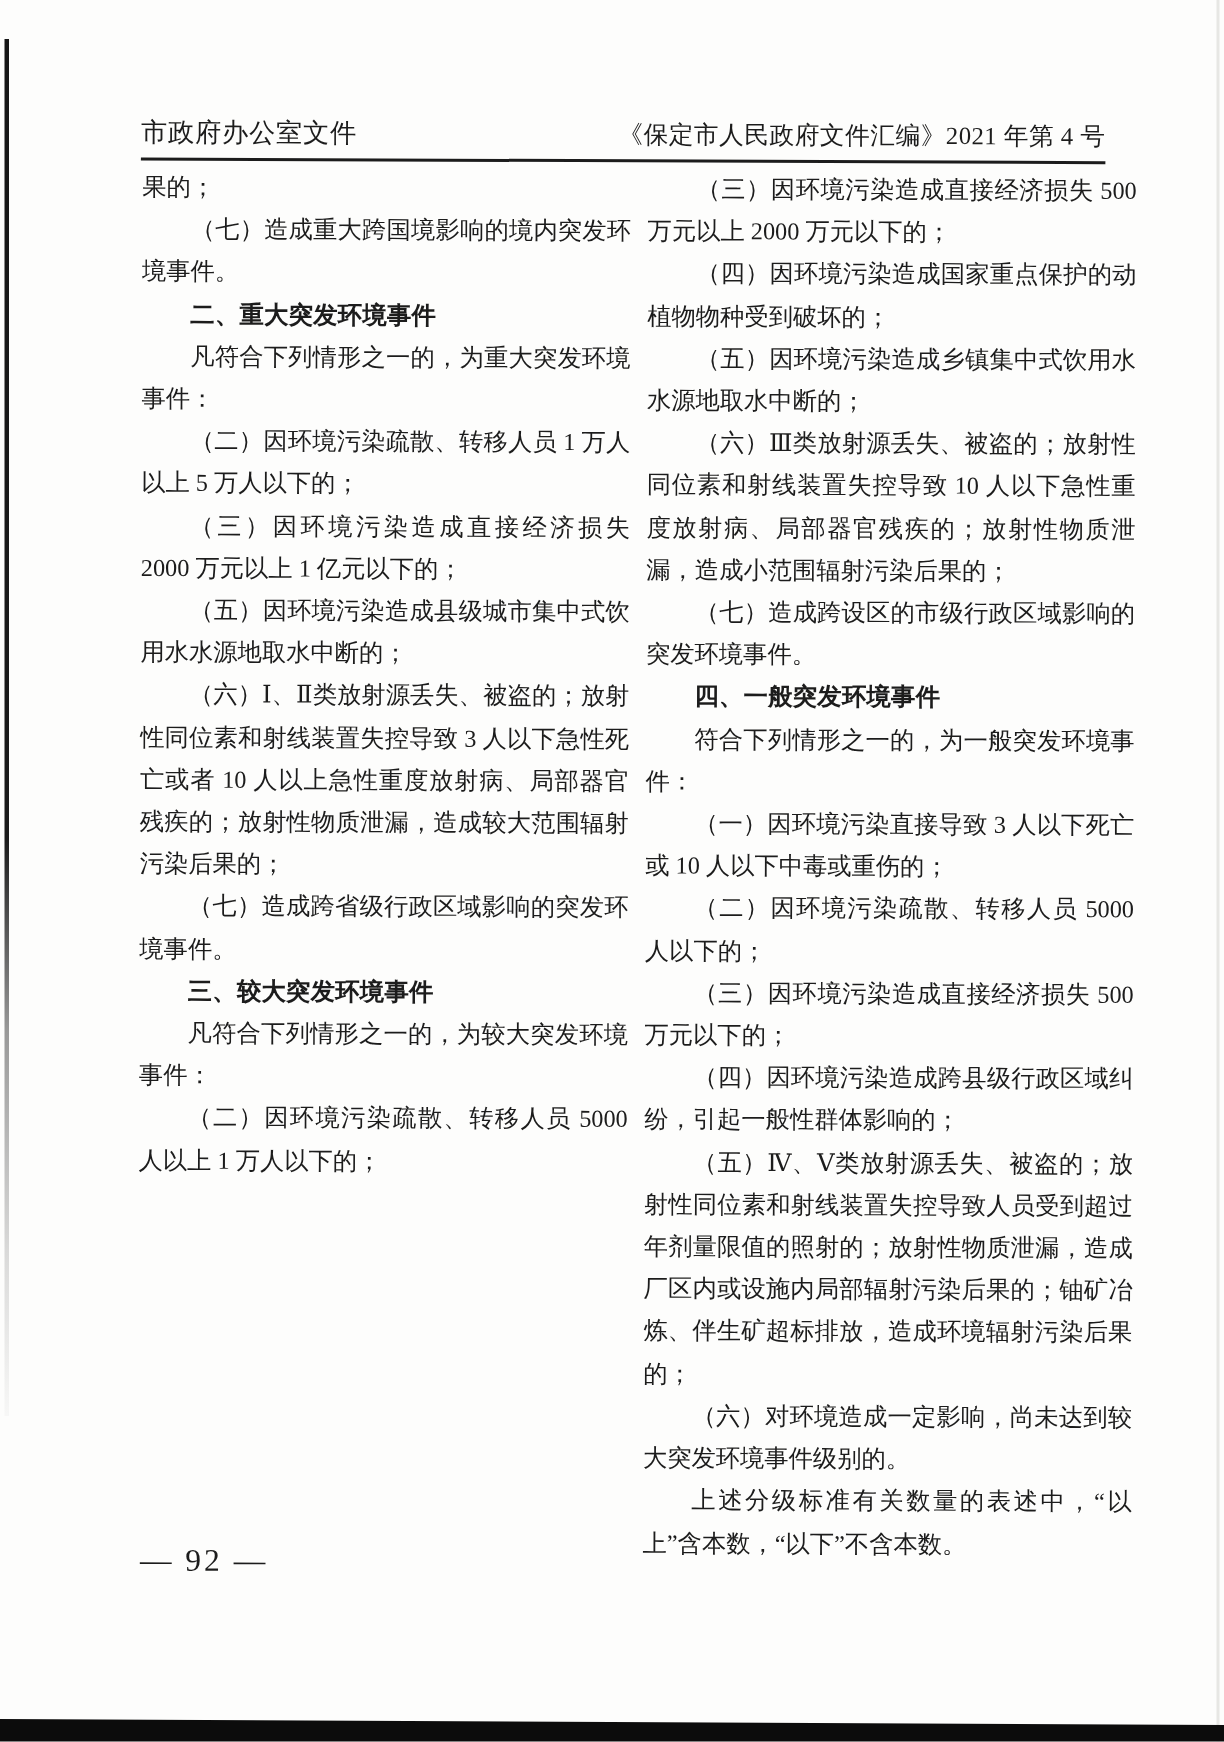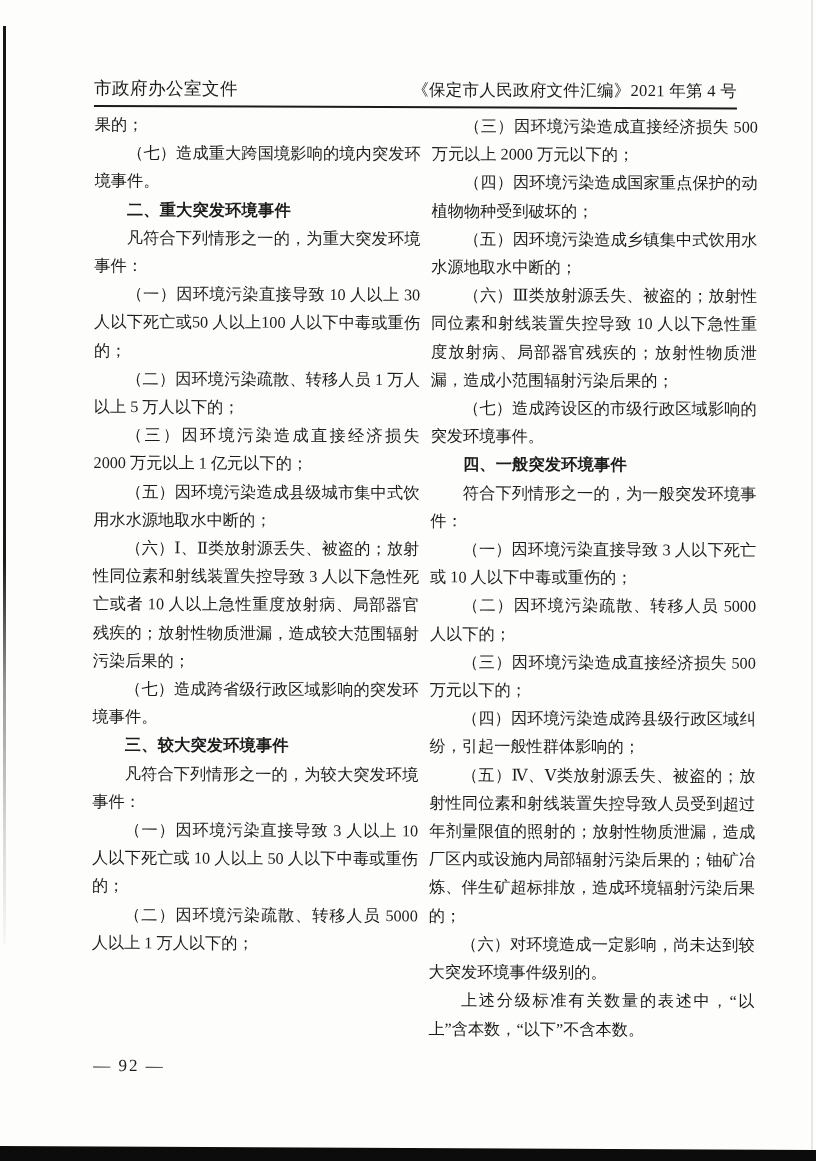--- a/index.html
+++ b/index.html
@@ -57,22 +57,22 @@
   }
   .col{width:326px;font-size:16.2px;line-height:28.2px;}
   .line{margin:0;text-align:justify;text-indent:2em;}
   .line.cont{text-indent:0;}
   .line.heading{
     font-weight:bold;
     font-family:"DejaVu Sans","Liberation Sans",sans-serif;
     letter-spacing:.2px;
   }
   .page-number{
-    position:absolute;left:97px;top:1056px;
-    font-size:17px;letter-spacing:2px;
+    position:absolute;left:97px;top:1028px;
+    font-size:21px;letter-spacing:2px;
   }
 </style>
 </head>
 <body>
 
 <div class="left-scan-line"></div>
 <div class="right-scan-line"></div>
 
 <div class="content">
 
@@ -80,29 +80,27 @@
     <span class="left-title">市政府办公室文件</span>
     <span class="right-title">《保定市人民政府文件汇编》2021 年第 4 号</span>
   </div>
 
   <div class="columns">
     <div class="col">
         <p class="line cont">果的；</p>
         <p class="line para">（七）造成重大跨国境影响的境内突发环境事件。</p>
         <p class="line heading">二、重大突发环境事件</p>
         <p class="line para">凡符合下列情形之一的，为重大突发环境事件：</p>
-        <p class="line para">（一）因环境污染直接导致 10 人以上 30 人以下死亡或50 人以上100 人以下中毒或重伤的；</p>
         <p class="line para">（二）因环境污染疏散、转移人员 1 万人以上 5 万人以下的；</p>
         <p class="line para">（三）因环境污染造成直接经济损失 2000 万元以上 1 亿元以下的；</p>
         <p class="line para">（五）因环境污染造成县级城市集中式饮用水水源地取水中断的；</p>
         <p class="line para">（六）Ⅰ、Ⅱ类放射源丢失、被盗的；放射性同位素和射线装置失控导致 3 人以下急性死亡或者 10 人以上急性重度放射病、局部器官残疾的；放射性物质泄漏，造成较大范围辐射污染后果的；</p>
         <p class="line para">（七）造成跨省级行政区域影响的突发环境事件。</p>
         <p class="line heading">三、较大突发环境事件</p>
         <p class="line para">凡符合下列情形之一的，为较大突发环境事件：</p>
-        <p class="line para">（一）因环境污染直接导致 3 人以上 10 人以下死亡或 10 人以上 50 人以下中毒或重伤的；</p>
         <p class="line para">（二）因环境污染疏散、转移人员 5000 人以上 1 万人以下的；</p>
       </div>
     <div class="col">
         <p class="line para">（三）因环境污染造成直接经济损失 500 万元以上 2000 万元以下的；</p>
         <p class="line para">（四）因环境污染造成国家重点保护的动植物物种受到破坏的；</p>
         <p class="line para">（五）因环境污染造成乡镇集中式饮用水水源地取水中断的；</p>
         <p class="line para">（六）Ⅲ类放射源丢失、被盗的；放射性同位素和射线装置失控导致 10 人以下急性重度放射病、局部器官残疾的；放射性物质泄漏，造成小范围辐射污染后果的；</p>
         <p class="line para">（七）造成跨设区的市级行政区域影响的突发环境事件。</p>
         <p class="line heading">四、一般突发环境事件</p>
         <p class="line para">符合下列情形之一的，为一般突发环境事件：</p>

